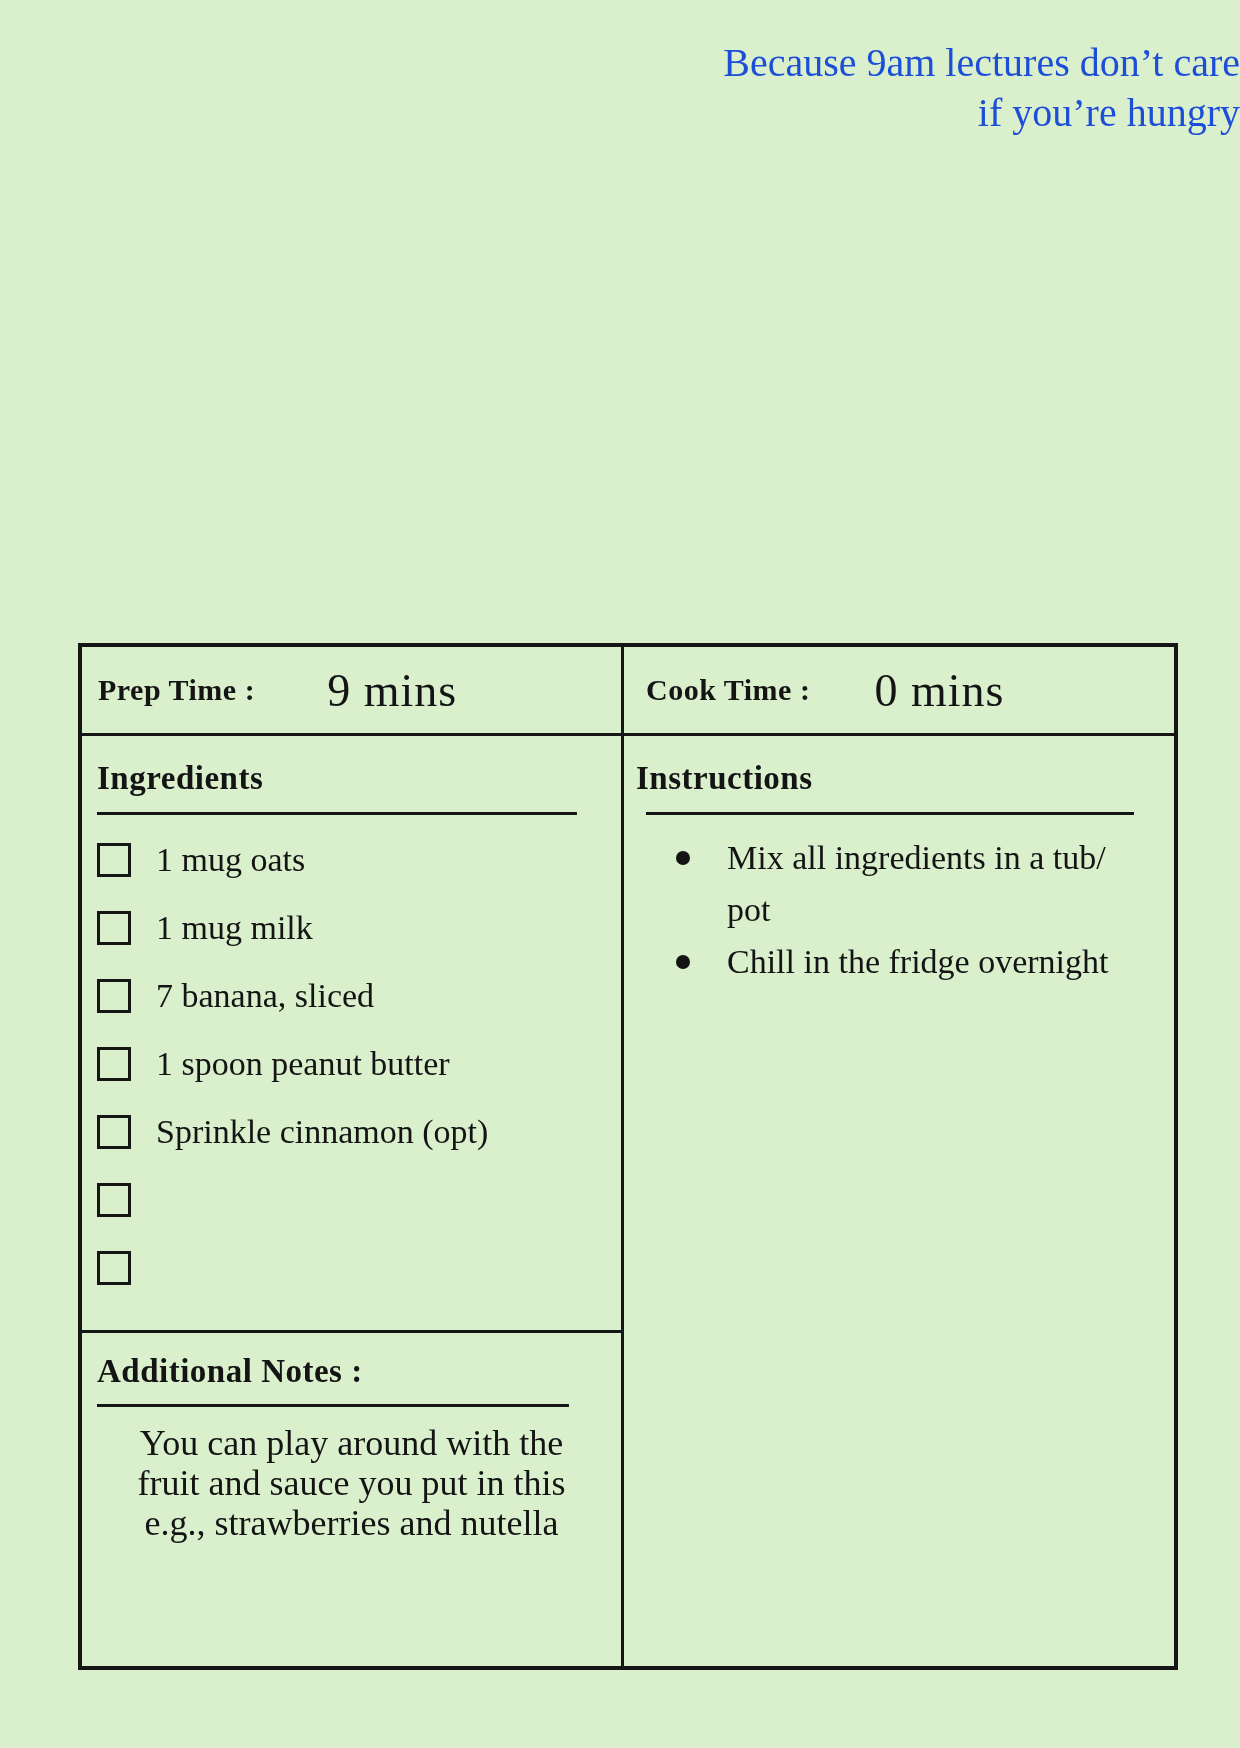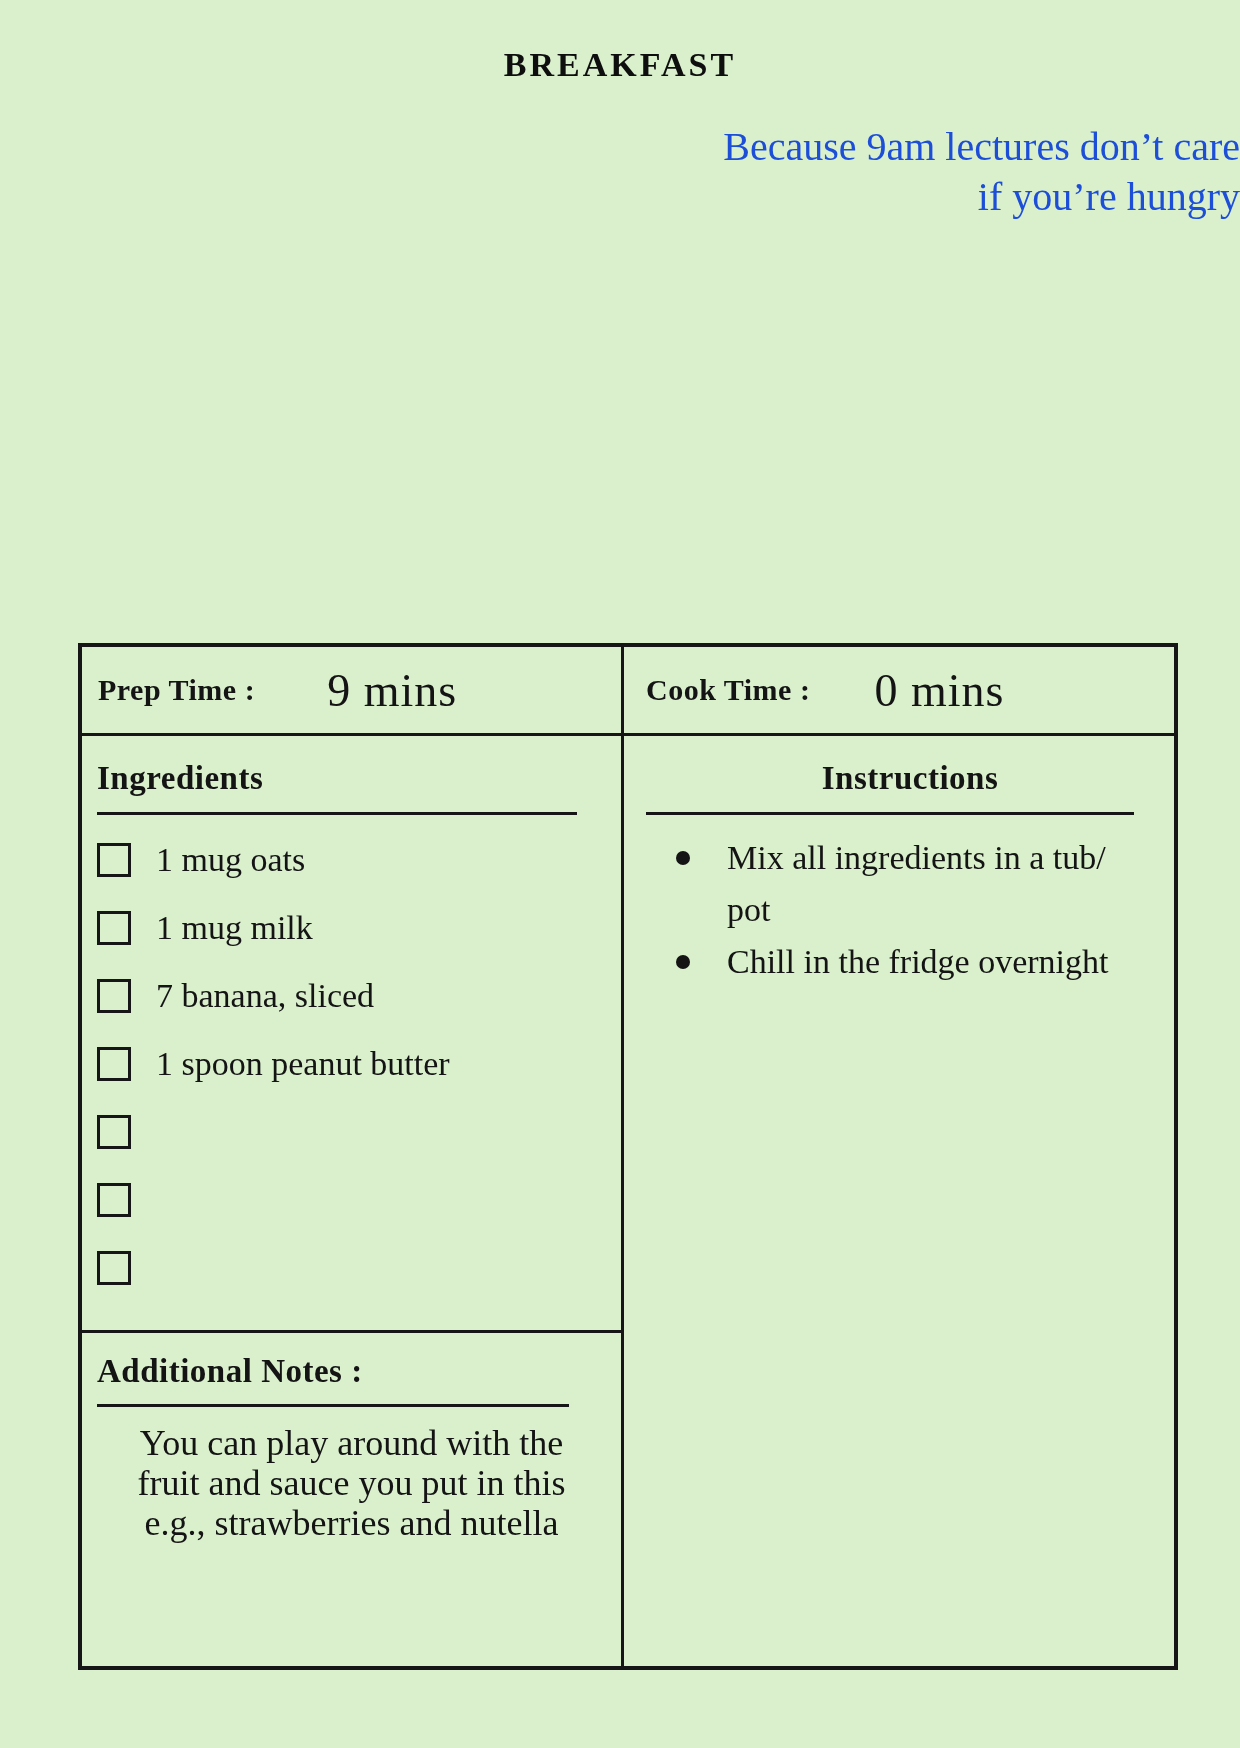--- a/index.html
+++ b/index.html
@@ -94,21 +94,21 @@
   }
   .checkbox{
     width:34px; height:34px;
     border:3px solid #161616;
     flex:0 0 auto;
   }
   .ing-text{ margin-left:25px; font-size:34px; line-height:34px; }
 
   
   .instructions-cell{ left:542px; top:89px; right:0; bottom:0; }
-  .instructions-cell .section-heading{ margin:24px 0 0 22px;text-align:center; }
+  .instructions-cell .section-heading{ margin:24px 0 0 12px; }
   .instructions-cell .heading-underline{ margin:15px 0 0 22px; width:488px; }
   .ins-list{ margin-top:17px; }
   .ins-item{ display:flex; }
   .bullet{
     flex:0 0 auto;
     width:14px; height:14px; border-radius:50%;
     background:#141414;
     margin:19px 0 0 52px;
   }
   .ins-text{
@@ -126,21 +126,20 @@
     width:474px;
     text-align:center;
     font-size:36px; line-height:40px;
   }
 </style>
 </head>
 <body>
 
 <div class="page">
 
-  <div class="category">BREAKFAST</div>
 
 
   <p class="subtitle">
     <span>Because 9am lectures don’t care</span><br>
     <span>if you’re hungry</span>
   </p>
 
   <div class="info-table">
 
     <div class="col-divider"></div>
@@ -172,20 +171,21 @@
         <div class="ing-row">
           <span class="checkbox"></span>
           <span class="ing-text">7 banana, sliced</span>
         </div>
         <div class="ing-row">
           <span class="checkbox"></span>
           <span class="ing-text">1 spoon peanut butter</span>
         </div>
         <div class="ing-row">
           <span class="checkbox"></span>
+          <span class="ing-text">Sprinkle cinnamon (opt)</span>
         </div>
         <div class="ing-row">
           <span class="checkbox"></span>
           <span class="ing-text"></span>
         </div>
         <div class="ing-row">
           <span class="checkbox"></span>
           <span class="ing-text"></span>
         </div>
       </div>

